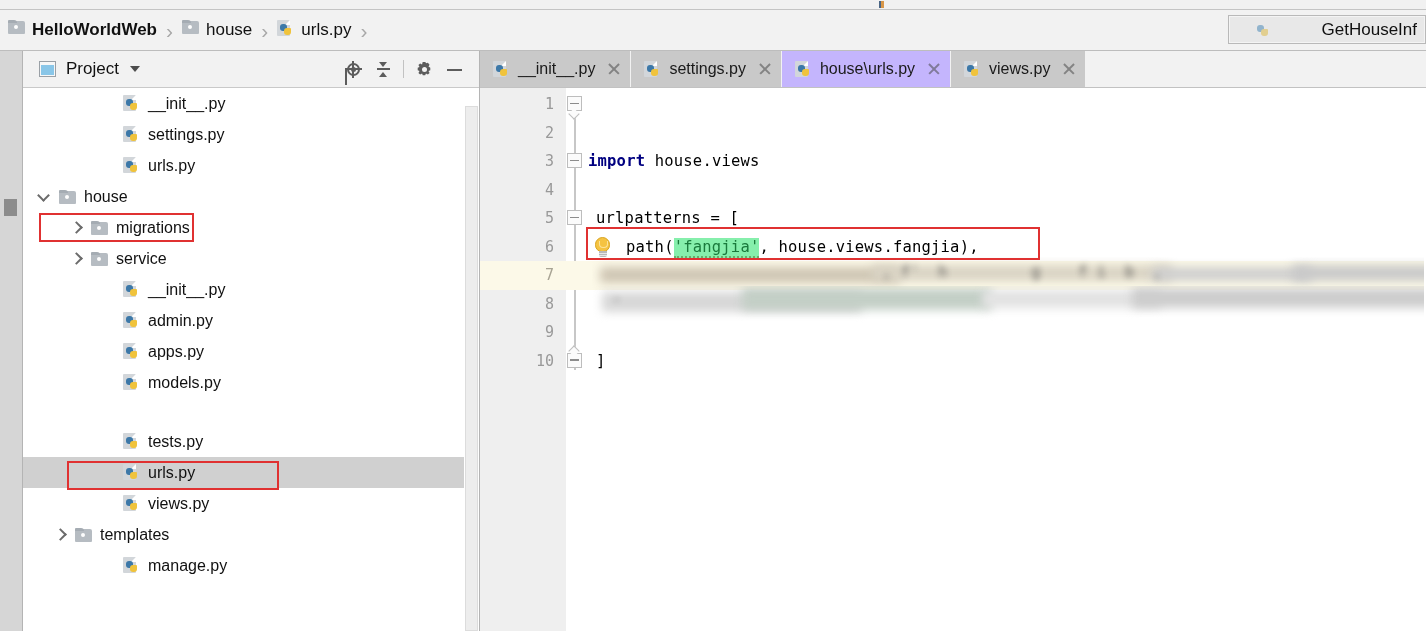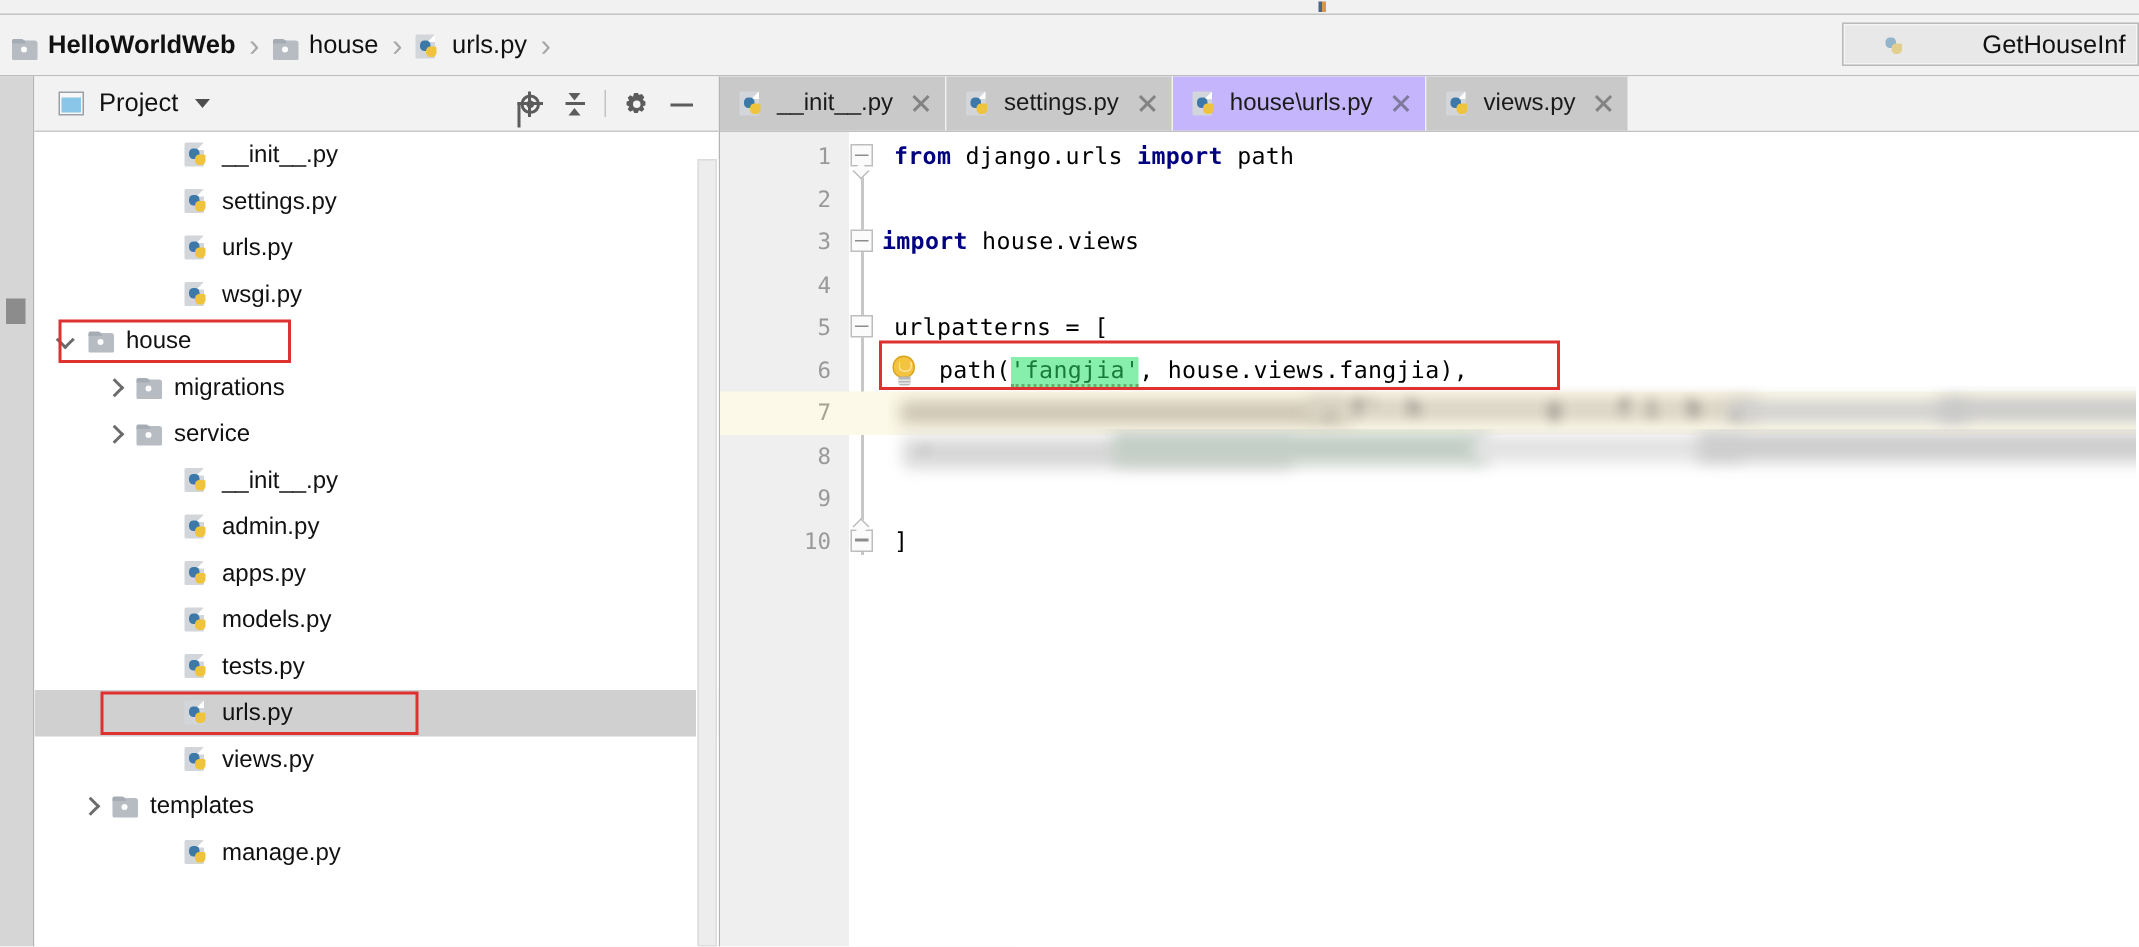--- a/index.html
+++ b/index.html
@@ -44,21 +44,21 @@
     flex: 0 0 auto;
     background: #f2f2f2;
     border-bottom: 1px solid #bdbdbd;
     display: flex;
     align-items: center;
     padding-left: 4px;
     position: relative;
   }
   .crumb {
     display: flex;
-    align-items: flex-end;
+    align-items: flex-start;
     height: 100%;
     padding: 0 2px 0 4px;
     cursor: default;
   }
   .crumb .cr-label {
     margin-left: 7px;
     font-size: 17px;
     color: #111;
     white-space: nowrap;
   }
@@ -709,29 +709,20 @@
           </div>
           <div class="tree-row" style="padding-left: 78px;">
             <span class="chev none"></span>
             <span class="ico-py">
               <span class="pg"></span>
               <span class="snake-b"></span>
               <span class="snake-y"></span>
             </span>
             <span class="tlabel">urls.py</span>
           </div>
-          <div class="tree-row" style="padding-left: 78px;">
-            <span class="chev none"></span>
-            <span class="ico-py">
-              <span class="pg"></span>
-              <span class="snake-b"></span>
-              <span class="snake-y"></span>
-            </span>
-            <span class="tlabel">wsgi.py</span>
-          </div>
           <div class="tree-row" style="padding-left: 14px;">
             <span class="chev down"></span>
             <span class="ico-folder">
               <span class="flap"></span>
             </span>
             <span class="tlabel">house</span>
           </div>
           <div class="tree-row" style="padding-left: 46px;">
             <span class="chev "></span>
             <span class="ico-folder">
@@ -775,21 +766,21 @@
           </div>
           <div class="tree-row" style="padding-left: 78px;">
             <span class="chev none"></span>
             <span class="ico-py">
               <span class="pg"></span>
               <span class="snake-b"></span>
               <span class="snake-y"></span>
             </span>
             <span class="tlabel">models.py</span>
           </div>
-          <div class="tree-row" style="padding-left: 78px;">
+          <div class="tree-row" style="padding-left: 78px; margin-top: 28px;">
             <span class="chev none"></span>
             <span class="ico-py">
               <span class="pg"></span>
               <span class="snake-b"></span>
               <span class="snake-y"></span>
             </span>
             <span class="tlabel">tests.py</span>
           </div>
           <div class="tree-row selected" style="padding-left: 78px;">
             <span class="chev none"></span>
@@ -875,21 +866,20 @@
         </div>
       <div class="code-surface">
         <div class="gutter"></div>
         <div class="fold-col">
           <div class="fold-line"></div>
         </div>
         <div class="code-lines" id="codelines">
             <div class="cline" style="top: 2px;">
               <span class="lineno">1</span>
               <div class="foldbox tip" style="left: 87px; top: 6px;"></div>
-              <span class="ctext" style="left: 116px;"><span class="kw">from</span><span> django.urls </span><span class="kw">import</span><span> path</span></span>
             </div>
             <div class="cline" style="top: 30.5px;">
               <span class="lineno">2</span>
             </div>
             <div class="cline" style="top: 59px;">
               <span class="lineno">3</span>
               <div class="foldbox" style="left: 87px; top: 6px;"></div>
               <span class="ctext" style="left: 108px;"><span class="kw">import</span><span> house.views</span></span>
             </div>
             <div class="cline" style="top: 87.5px;">

